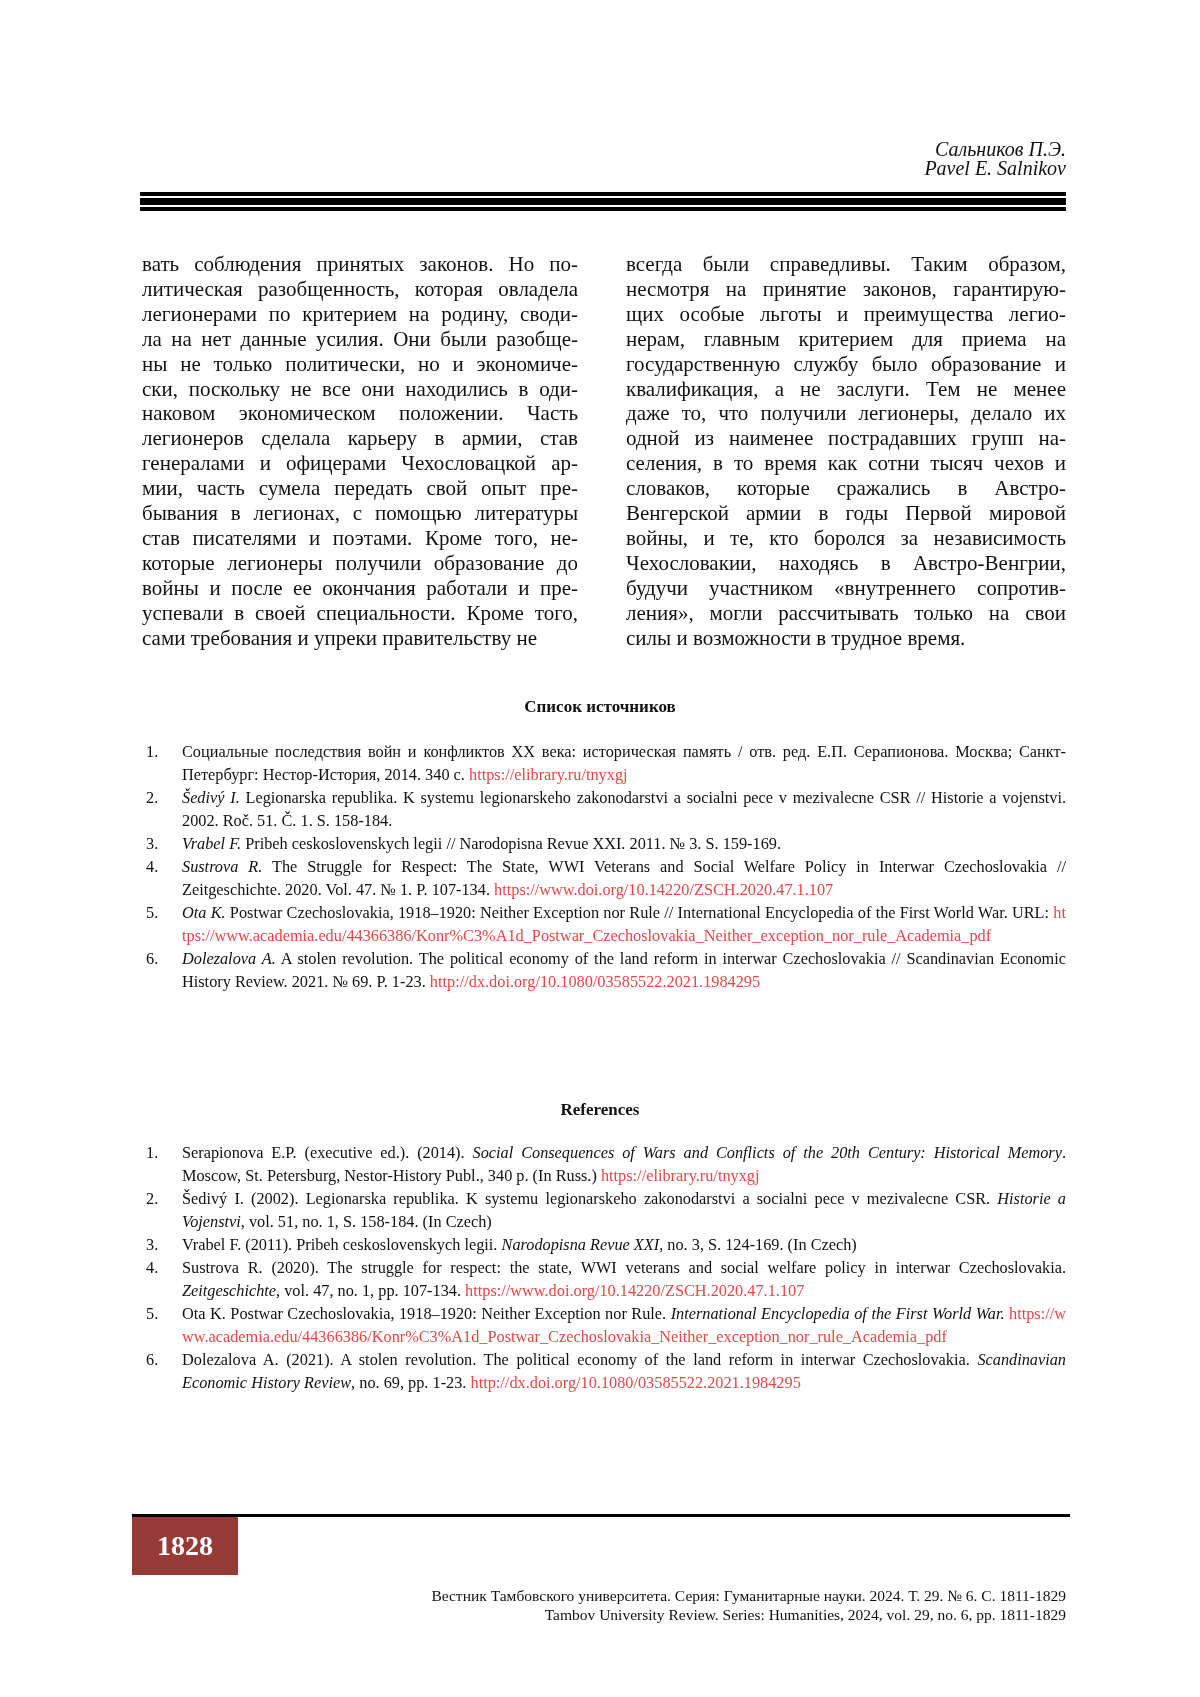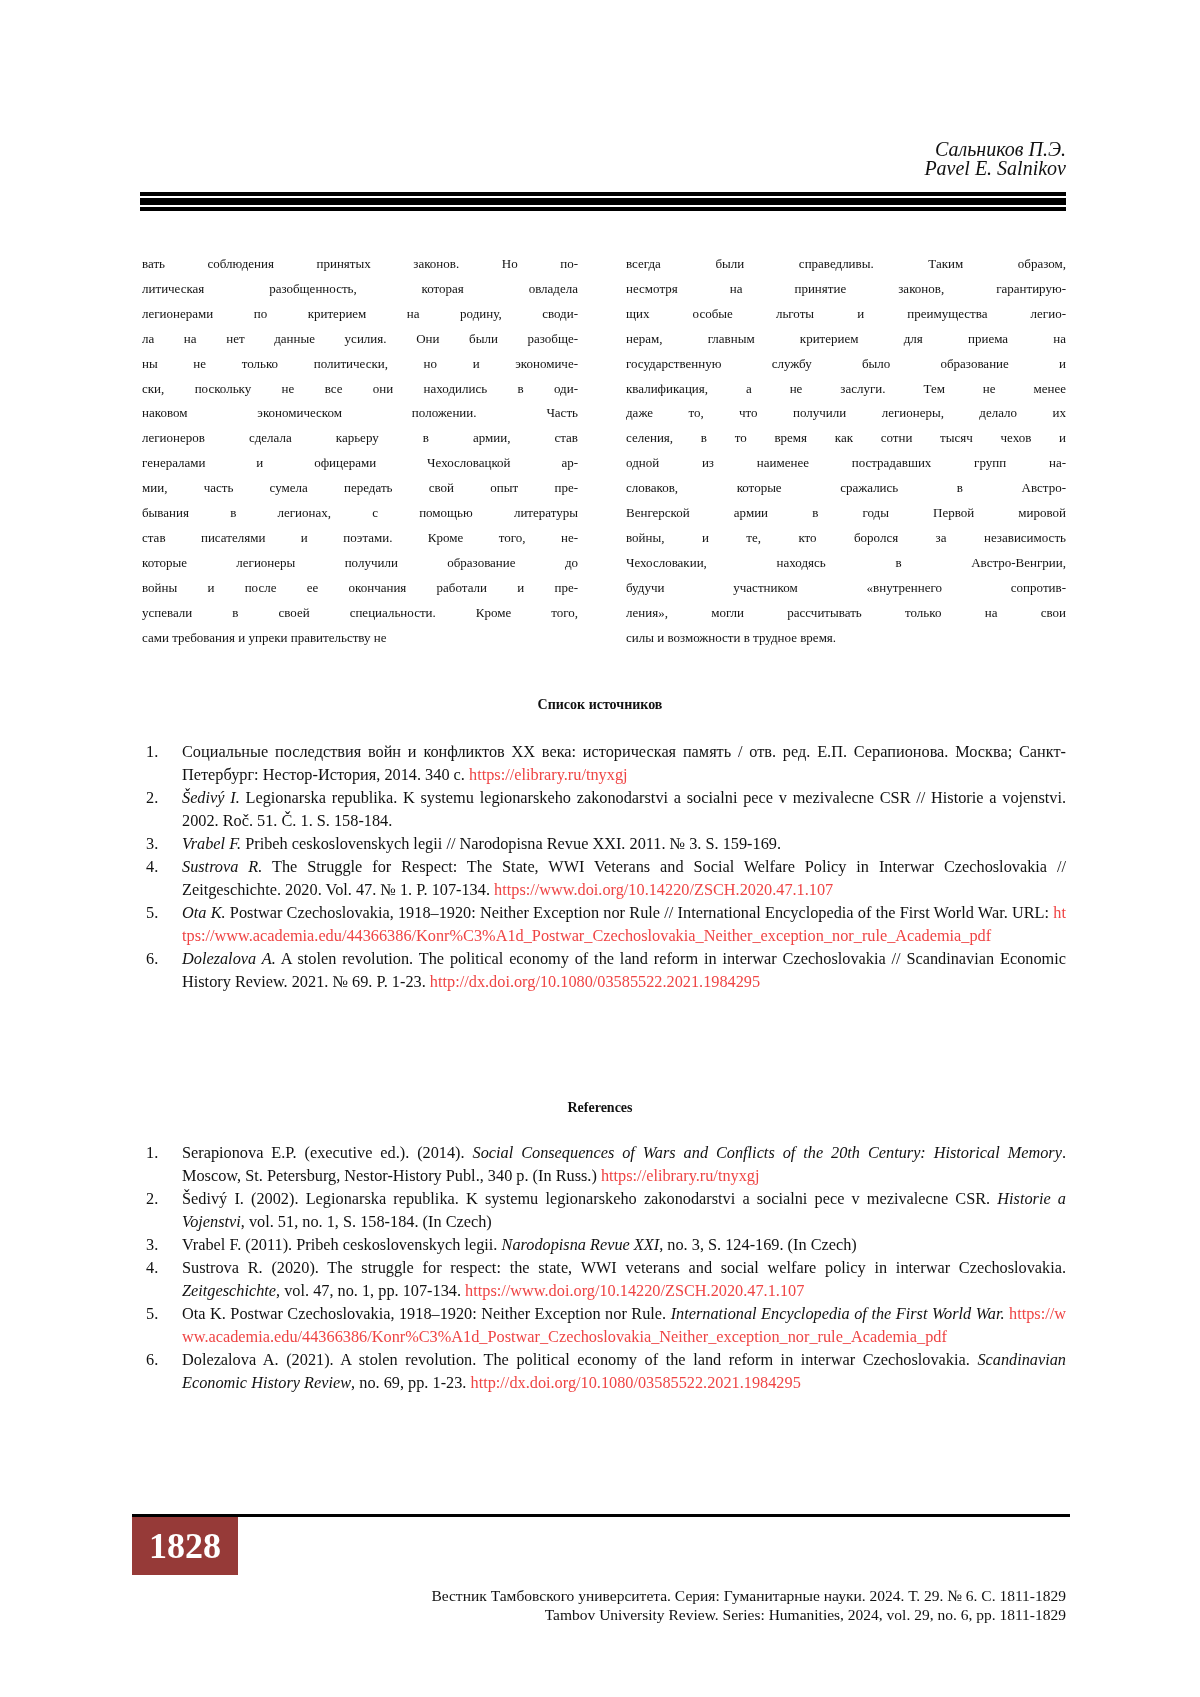--- a/index.html
+++ b/index.html
@@ -6,44 +6,44 @@
   body { width: 1200px; height: 1697px; position: relative; overflow: hidden;
          font-family: "Liberation Serif", "DejaVu Serif", serif; color: #111; }
 
   .running-head { position: absolute; right: 134px; top: 140px; text-align: right;
                   font-style: italic; font-size: 20px; line-height: 19px; }
   .rules { position: absolute; left: 140px; width: 926px; top: 192px; }
   .rules .r1 { height: 4px; background: #000; margin-bottom: 2px; }
   .rules .r2 { height: 7px; background: #000; margin-bottom: 2px; }
   .rules .r3 { height: 4px; background: #000; }
 
-  .col { position: absolute; top: 252px; font-size: 13px; line-height: 24.9px;
+  .col { position: absolute; top: 252px; font-size: 21px; line-height: 24.9px;
          text-align: justify; text-align-last: left; hyphens: manual; }
   .col-left { left: 142px; width: 436px; }
   .col-right { left: 626px; width: 440px; }
   .col .line { display: block; text-align: justify; text-align-last: justify; white-space: nowrap; }
   .col .line.last { text-align-last: left; }
 
   .section-title { position: absolute; left: 0; width: 1200px; text-align: center;
-                   font-weight: bold; font-size: 14px; }
+                   font-weight: bold; font-size: 17px; }
   .t-sources { top: 697px; }
   .t-refs { top: 1100px; }
 
   .reflist { position: absolute; left: 146px; width: 920px; font-size: 16.3px; line-height: 23px;
              margin: 0; padding: 0; list-style: none; }
   .reflist li { position: relative; padding-left: 36px; text-align: justify; }
   .reflist .num { position: absolute; left: 0; top: 0; }
   .reflist .it { font-style: italic; }
   .reflist .link { color: #ef4444; word-break: break-all; }
   .list-sources { top: 740px; }
   .list-refs { top: 1141px; }
 
   .footer-rule { position: absolute; left: 132px; width: 938px; top: 1514px; height: 3px; background: #000; }
   .page-badge { position: absolute; left: 132px; top: 1517px; width: 106px; height: 58px;
-                background: #963a38; color: #fff; font-weight: bold; font-size: 36px;
+                background: #963a38; color: #fff; font-weight: bold; font-size: 28px;
                 display: flex; align-items: center; justify-content: center; }
   .footer-text { position: absolute; right: 134px; top: 1586px; text-align: right;
                  font-size: 15.5px; line-height: 19px; }
 </style>
 </head>
 <body>
 
 <div class="running-head">
   <div>Сальников П.Э.</div>
   <div>Pavel E. Salnikov</div>
@@ -74,22 +74,22 @@
     <span class="line last">сами требования и упреки правительству не</span>
   </div>
 <div class="col col-right" id="col-right">
     <span class="line">всегда были справедливы. Таким образом,</span>
     <span class="line">несмотря на принятие законов, гарантирую-</span>
     <span class="line">щих особые льготы и преимущества легио-</span>
     <span class="line">нерам, главным критерием для приема на</span>
     <span class="line">государственную службу было образование и</span>
     <span class="line">квалификация, а не заслуги. Тем не менее</span>
     <span class="line">даже то, что получили легионеры, делало их</span>
+    <span class="line">одной из наименее пострадавших групп на-</span>
     <span class="line">селения, в то время как сотни тысяч чехов и</span>
-    <span class="line">одной из наименее пострадавших групп на-</span>
     <span class="line">словаков, которые сражались в Австро-</span>
     <span class="line">Венгерской армии в годы Первой мировой</span>
     <span class="line">войны, и те, кто боролся за независимость</span>
     <span class="line">Чехословакии, находясь в Австро-Венгрии,</span>
     <span class="line">будучи участником «внутреннего сопротив-</span>
     <span class="line">ления», могли рассчитывать только на свои</span>
     <span class="line last">силы и возможности в трудное время.</span>
   </div>
 
 <div class="section-title t-sources">Список источников</div>

